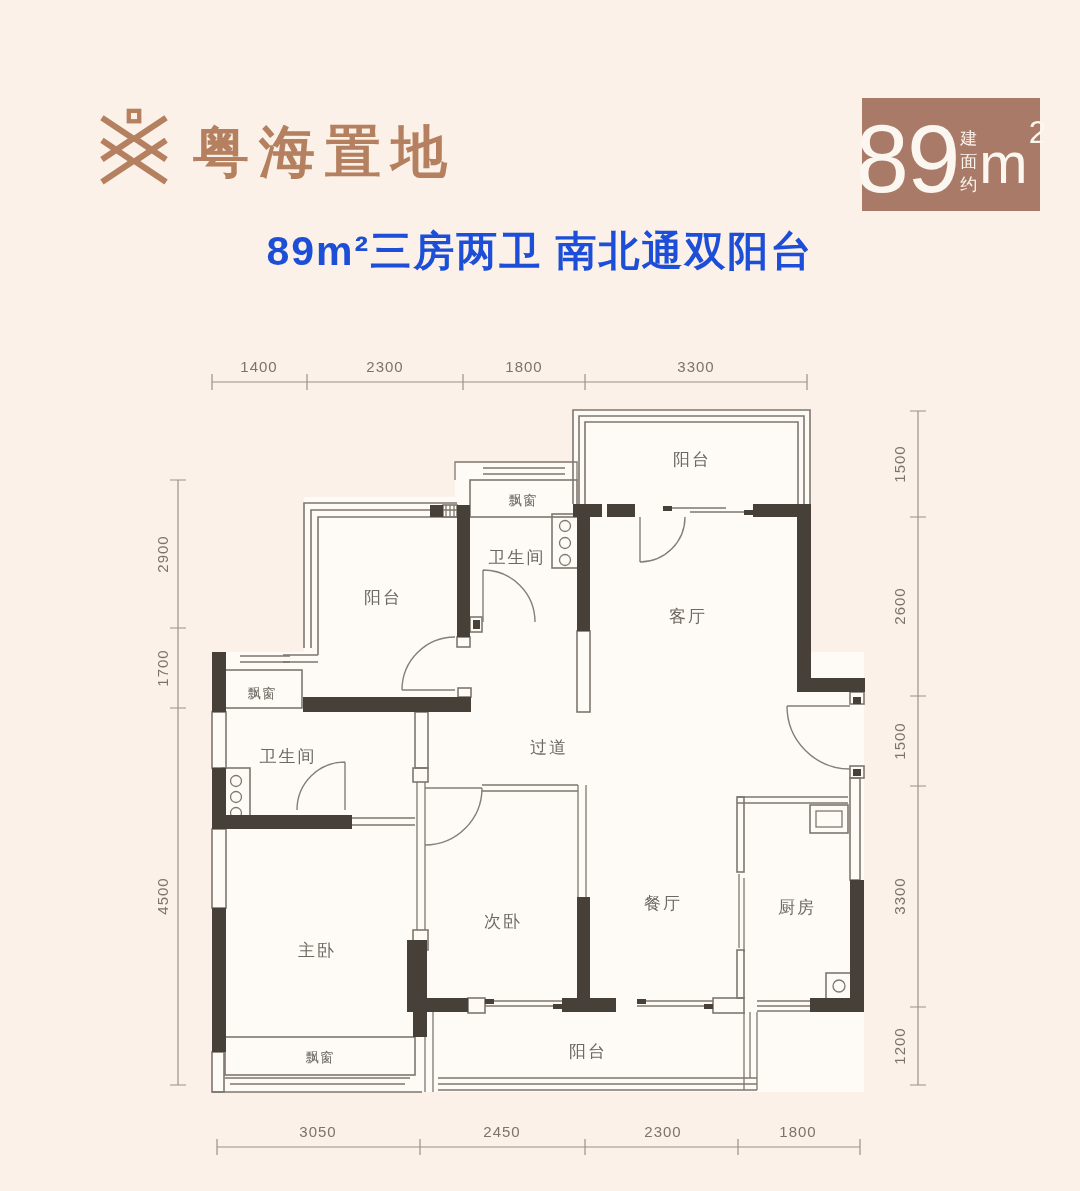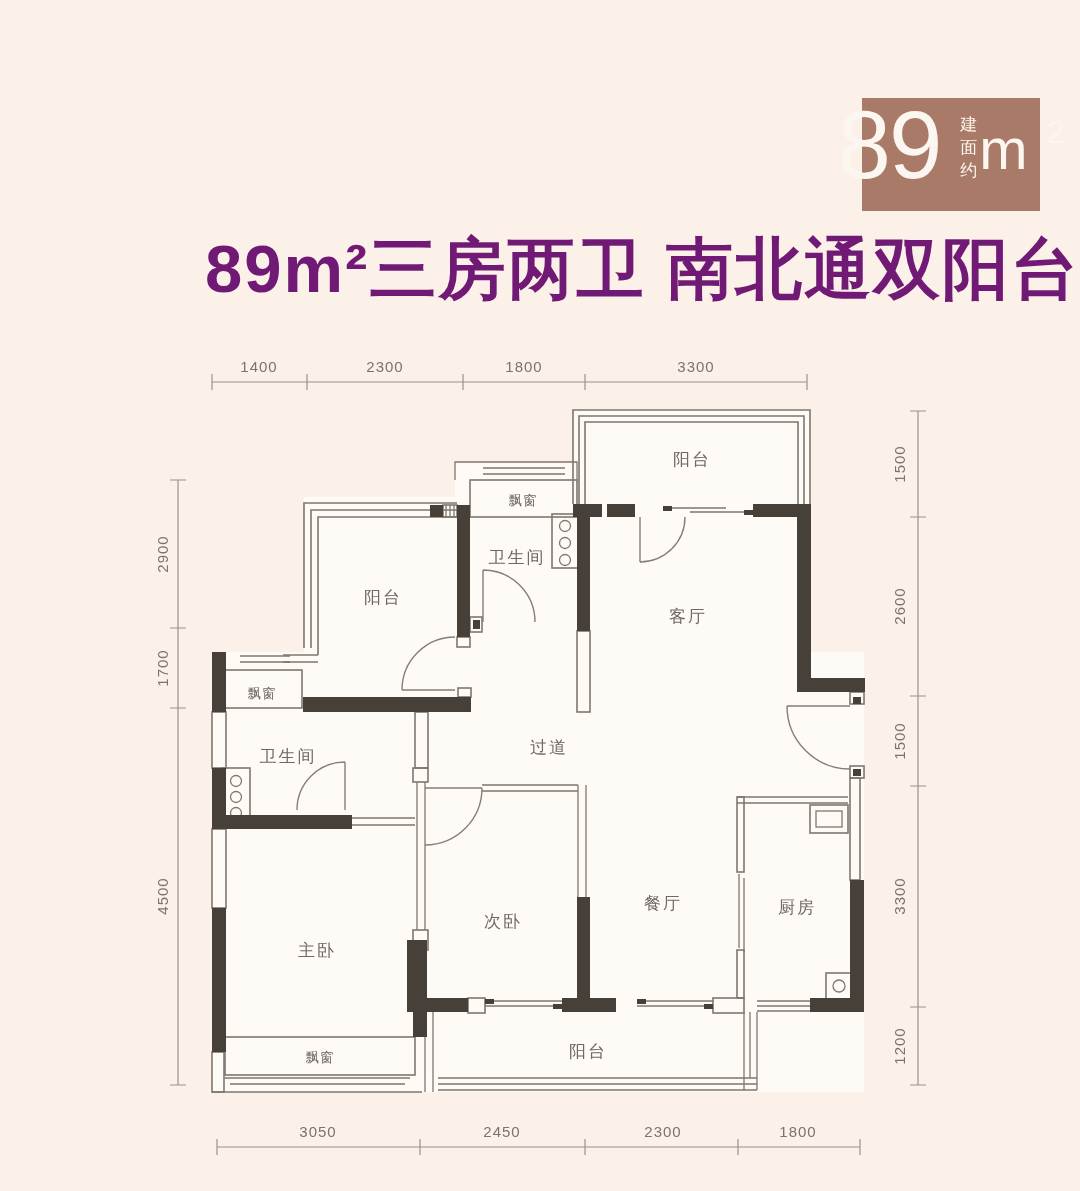--- a/index.html
+++ b/index.html
@@ -2,45 +2,57 @@
 <html><head>
 <meta charset="utf-8">
 <style>
   html,body{margin:0;padding:0;}
   body{background:#fbf1e8;font-family:"Liberation Sans","DejaVu Sans",sans-serif;}
   .canvas{position:relative;width:1080px;height:1191px;background:#fbf1e8;overflow:hidden;}
 
   
   .logo{position:absolute;top:100px;left:95px;display:flex;align-items:center;gap:20px;color:#b5805f;}
   .logo-text{font-family:"Liberation Serif","DejaVu Serif",serif;font-size:56px;font-weight:700;letter-spacing:10px;color:#b5805f;line-height:1;padding-top:6px;}
-  .badge{position:absolute;top:98px;left:862px;width:178px;height:113px;background:#a97a68;color:#fbf6ef;display:flex;justify-content:center;align-items:flex-end;padding-bottom:26px;box-sizing:border-box;gap:18px;}
+  .badge{position:absolute;top:98px;left:862px;width:178px;height:113px;background:#a97a68;color:#fbf6ef;display:flex;justify-content:center;align-items:flex-end;padding-bottom:12px;box-sizing:border-box;}
   .b-num{font-size:96px;line-height:0.82;font-weight:400;letter-spacing:-2px;}
   .b-mwrap{display:inline-flex;align-items:center;margin-left:2px;}
   .b-note{font-size:17px;letter-spacing:2px;margin-bottom:3px;}
   .b-m{font-size:58px;line-height:0.72;}
   .b-sup{font-size:32px;align-self:flex-start;margin-top:16px;margin-left:1px;}
-  .title{position:absolute;top:224px;left:0;width:100%;text-align:right;font-size:67px;font-weight:900;color:#701a75;letter-spacing:2px;}
+  .title{position:absolute;top:224px;left:0;width:100%;text-align:center;font-size:41px;font-weight:900;color:#1d4ed8;letter-spacing:2px;}
 
   
   .plan{position:absolute;left:0;top:0;}
   .w{fill:#474039;stroke:none;}
   .t{fill:none;stroke:#7e776f;stroke-width:1.6;}
   .tl{fill:none;stroke:#7e776f;stroke-width:1.3;}
   .door{fill:none;stroke:#857e76;stroke-width:1.4;}
   .room-bg{fill:#fefbf7;}
   .dim-l{stroke:#9a938a;stroke-width:1.2;fill:none;}
   text.room{font-size:17px;fill:#6f6862;letter-spacing:2px;text-anchor:middle;font-family:"Liberation Sans","DejaVu Sans",sans-serif;}
   text.room-sm{font-size:13.5px;fill:#6f6862;letter-spacing:1px;text-anchor:middle;font-family:"Liberation Sans","DejaVu Sans",sans-serif;}
   text.dim{font-size:15px;fill:#7b746c;letter-spacing:1px;text-anchor:middle;font-family:"Liberation Sans","DejaVu Sans",sans-serif;}
 </style>
 </head>
 <body>
 
 <div class="canvas">
 
+  <div class="logo">
+    <svg width="78" height="98" viewBox="0 0 90 100">
+      <g fill="none" stroke="#b5805f" stroke-width="7" stroke-linejoin="miter">
+        <path d="M8,14 L44,38 L8,62"></path>
+        <path d="M8,40 L44,64 L8,88"></path>
+        <path d="M82,14 L46,38 L82,62"></path>
+        <path d="M82,40 L46,64 L82,88"></path>
+        <rect x="39" y="6" width="12" height="12" stroke-width="5"></rect>
+      </g>
+    </svg>
+    <span class="logo-text">粤海置地</span>
+  </div>
 
   <div class="badge">
     <span class="b-num">89</span>
     <span class="b-mwrap">
       <span class="b-note">建面约</span>
       <span class="b-m">m</span>
     </span>
     <span class="b-sup">2</span>
   </div>
 

